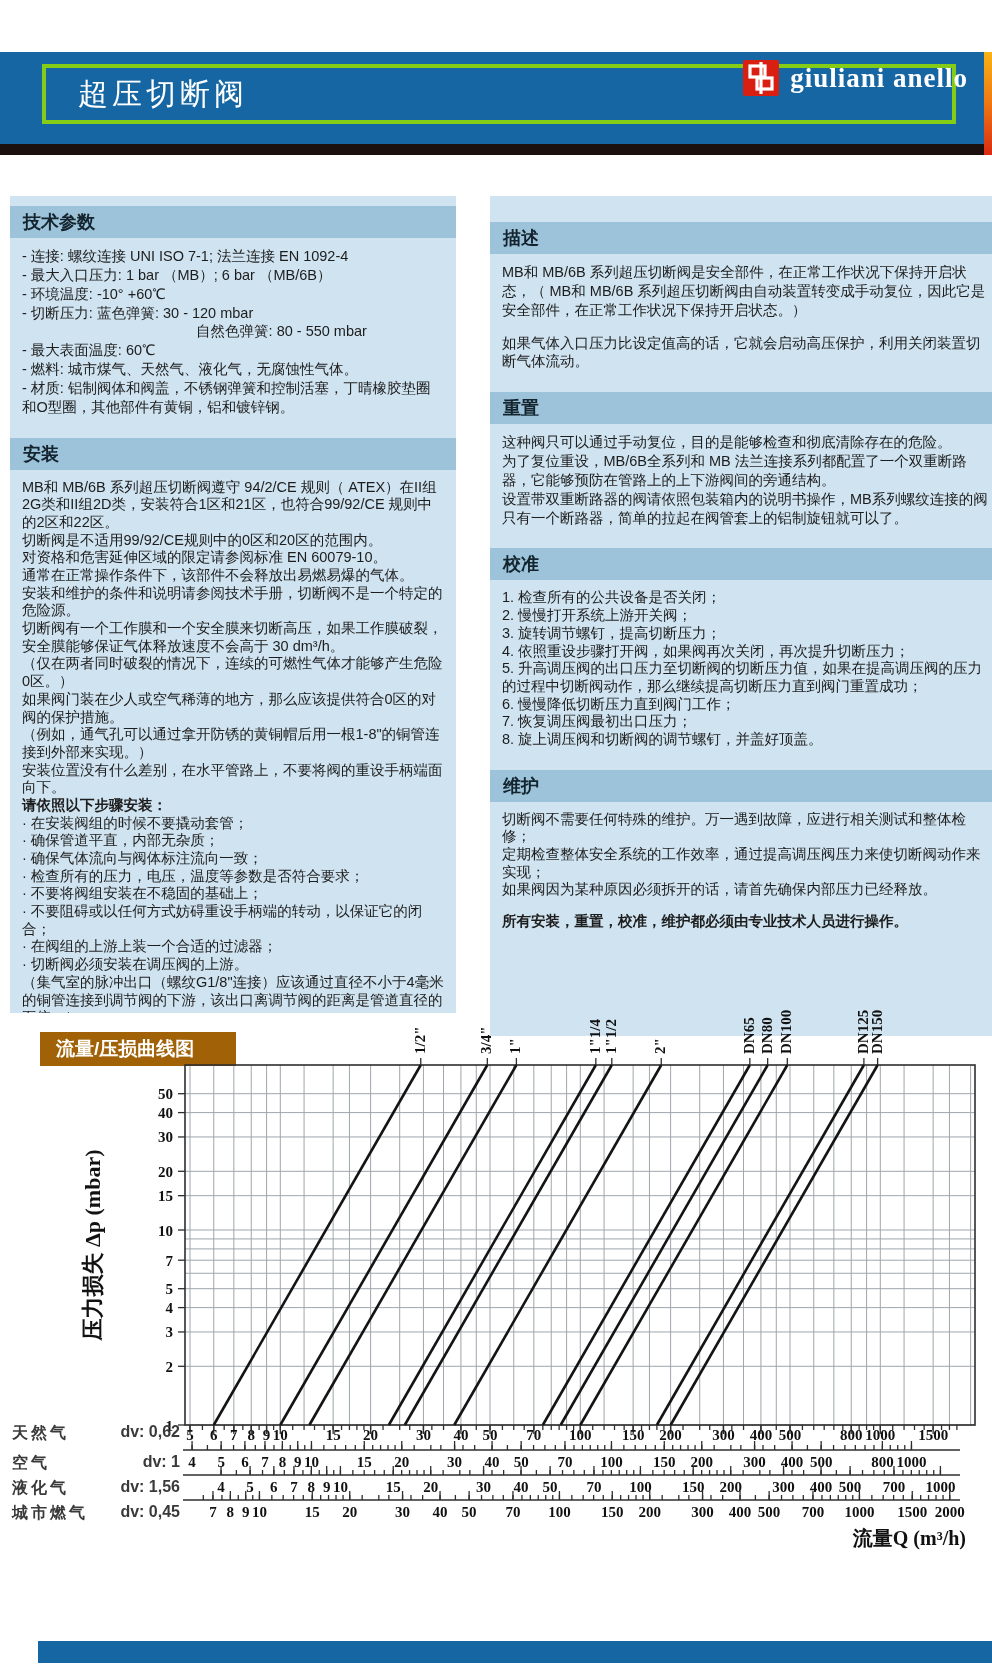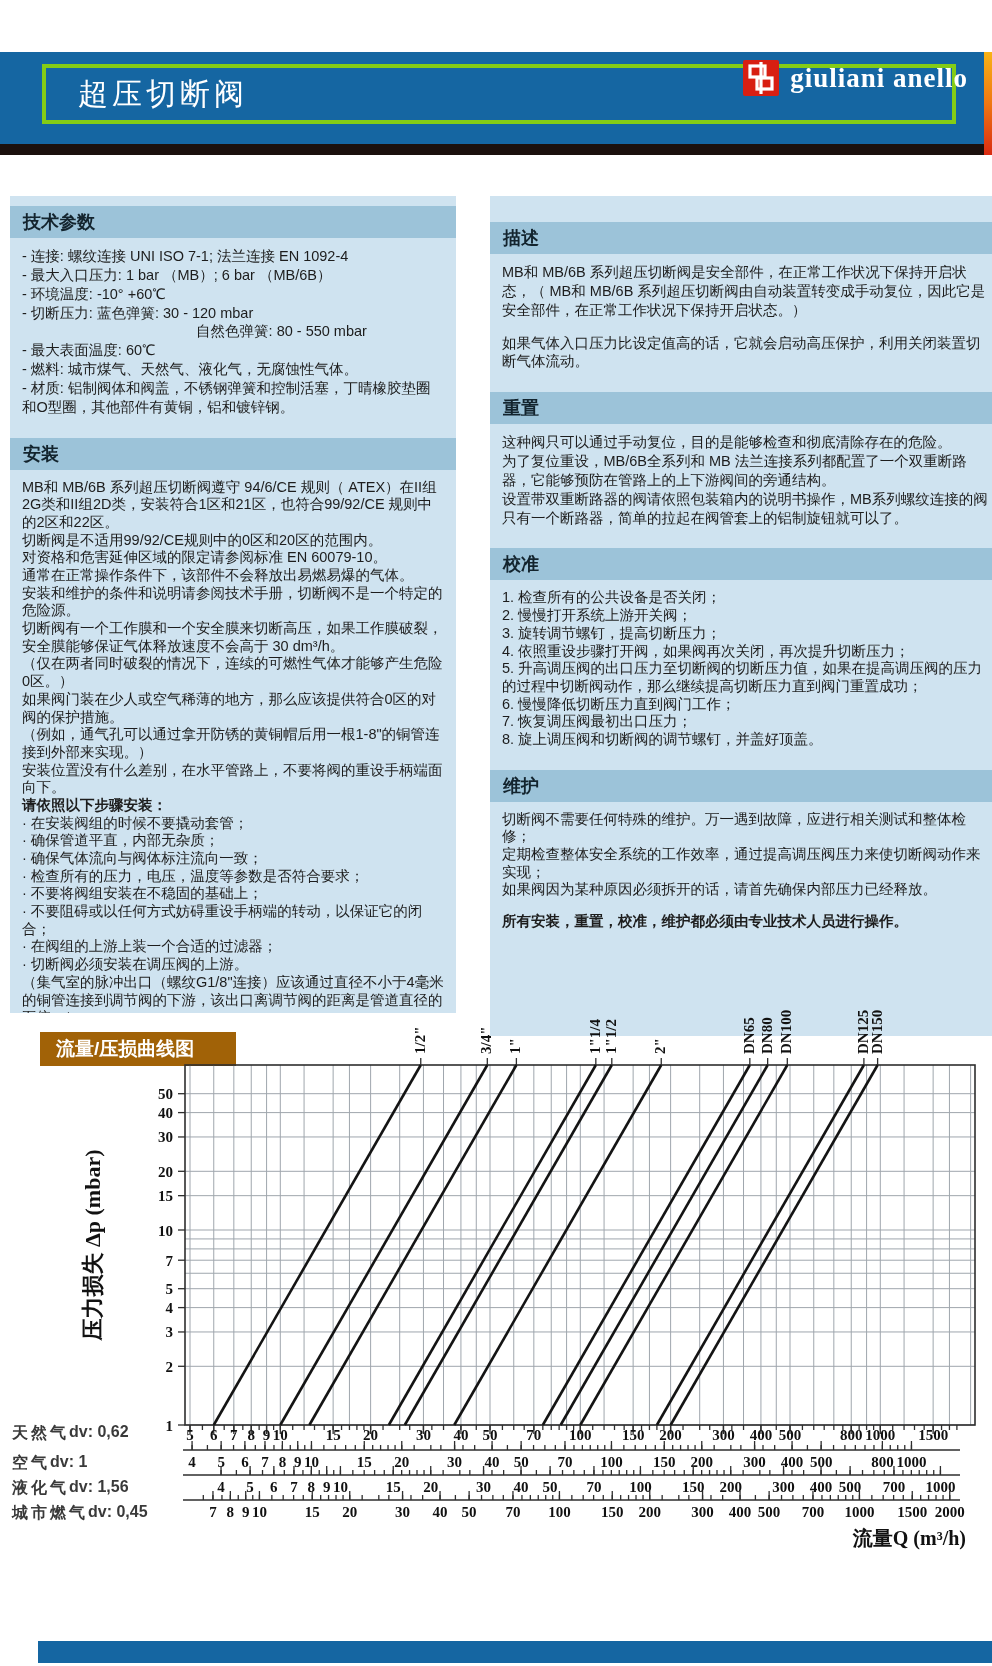--- a/index.html
+++ b/index.html
@@ -32,21 +32,21 @@
                    color:#ffffff;font-weight:bold;font-size:19px;line-height:34px;padding-left:16px;box-sizing:border-box;}
   svg{position:absolute;left:0;top:1000px;}
   .grid{stroke:#9fa6ad;stroke-width:1;}
   .frame{fill:none;stroke:#2e2e2e;stroke-width:1.6;}
   .axline{stroke:#2e2e2e;stroke-width:1.3;}
   .curve{stroke:#141414;stroke-width:2.6;}
   .num{font-family:"Liberation Serif",serif;font-weight:bold;font-size:15px;fill:#111;}
   .pipe{font-family:"Liberation Serif",serif;font-weight:bold;font-size:15px;fill:#111;}
   .xtitle{font-family:"Liberation Serif",serif;font-weight:bold;font-size:20px;fill:#111;}
   .ytitle{font-family:"Liberation Serif",serif;font-weight:bold;font-size:22px;fill:#111;}
-  .gas-row{position:absolute;left:12px;width:168px;display:flex;justify-content:flex-start;
+  .gas-row{position:absolute;left:12px;width:168px;display:flex;justify-content:space-between;
            font-size:16px;font-weight:bold;color:#3a3a3a;}
   .gas-name{letter-spacing:3px;}
   .footer-bar{position:absolute;left:38px;top:1641px;width:954px;height:22px;background:#1566a2;}
 </style>
 </head>
 <body>
 
 <div class="header-band">
   <div class="title-box">
     <span class="page-title">超压切断阀</span>
@@ -72,21 +72,21 @@
     <div>- 最大入口压力: 1 bar （MB）; 6 bar （MB/6B）</div>
     <div>- 环境温度:  -10° +60℃</div>
     <div>- 切断压力: 蓝色弹簧: 30 - 120 mbar</div>
     <div class="indent">自然色弹簧: 80 - 550 mbar</div>
     <div>- 最大表面温度: 60℃</div>
     <div>- 燃料: 城市煤气、天然气、液化气，无腐蚀性气体。</div>
     <div>- 材质: 铝制阀体和阀盖，不锈钢弹簧和控制活塞，丁晴橡胶垫圈和O型圈，其他部件有黄铜，铝和镀锌钢。</div>
   </div>
   <div class="sec-h">安装</div>
   <div class="sec-b">
-    <div>MB和 MB/6B 系列超压切断阀遵守 94/6/CE 规则（ ATEX）在II组2G类和II组2D类，安装符合1区和21区，也符合99/92/CE 规则中的2区和22区。</div>
+    <div>MB和 MB/6B 系列超压切断阀遵守 94/2/CE 规则（ ATEX）在II组2G类和II组2D类，安装符合1区和21区，也符合99/92/CE 规则中的2区和22区。</div>
     <div>切断阀是不适用99/92/CE规则中的0区和20区的范围内。</div>
     <div>对资格和危害延伸区域的限定请参阅标准 EN 60079-10。</div>
     <div>通常在正常操作条件下，该部件不会释放出易燃易爆的气体。</div>
     <div>安装和维护的条件和说明请参阅技术手册，切断阀不是一个特定的危险源。</div>
     <div>切断阀有一个工作膜和一个安全膜来切断高压，如果工作膜破裂，安全膜能够保证气体释放速度不会高于 30 dm³/h。</div>
     <div>（仅在两者同时破裂的情况下，连续的可燃性气体才能够产生危险0区。）</div>
     <div>如果阀门装在少人或空气稀薄的地方，那么应该提供符合0区的对阀的保护措施。</div>
     <div>（例如，通气孔可以通过拿开防锈的黄铜帽后用一根1-8"的铜管连接到外部来实现。）</div>
     <div>安装位置没有什么差别，在水平管路上，不要将阀的重设手柄端面向下。</div>
     <div class="bold">请依照以下步骤安装：</div>

